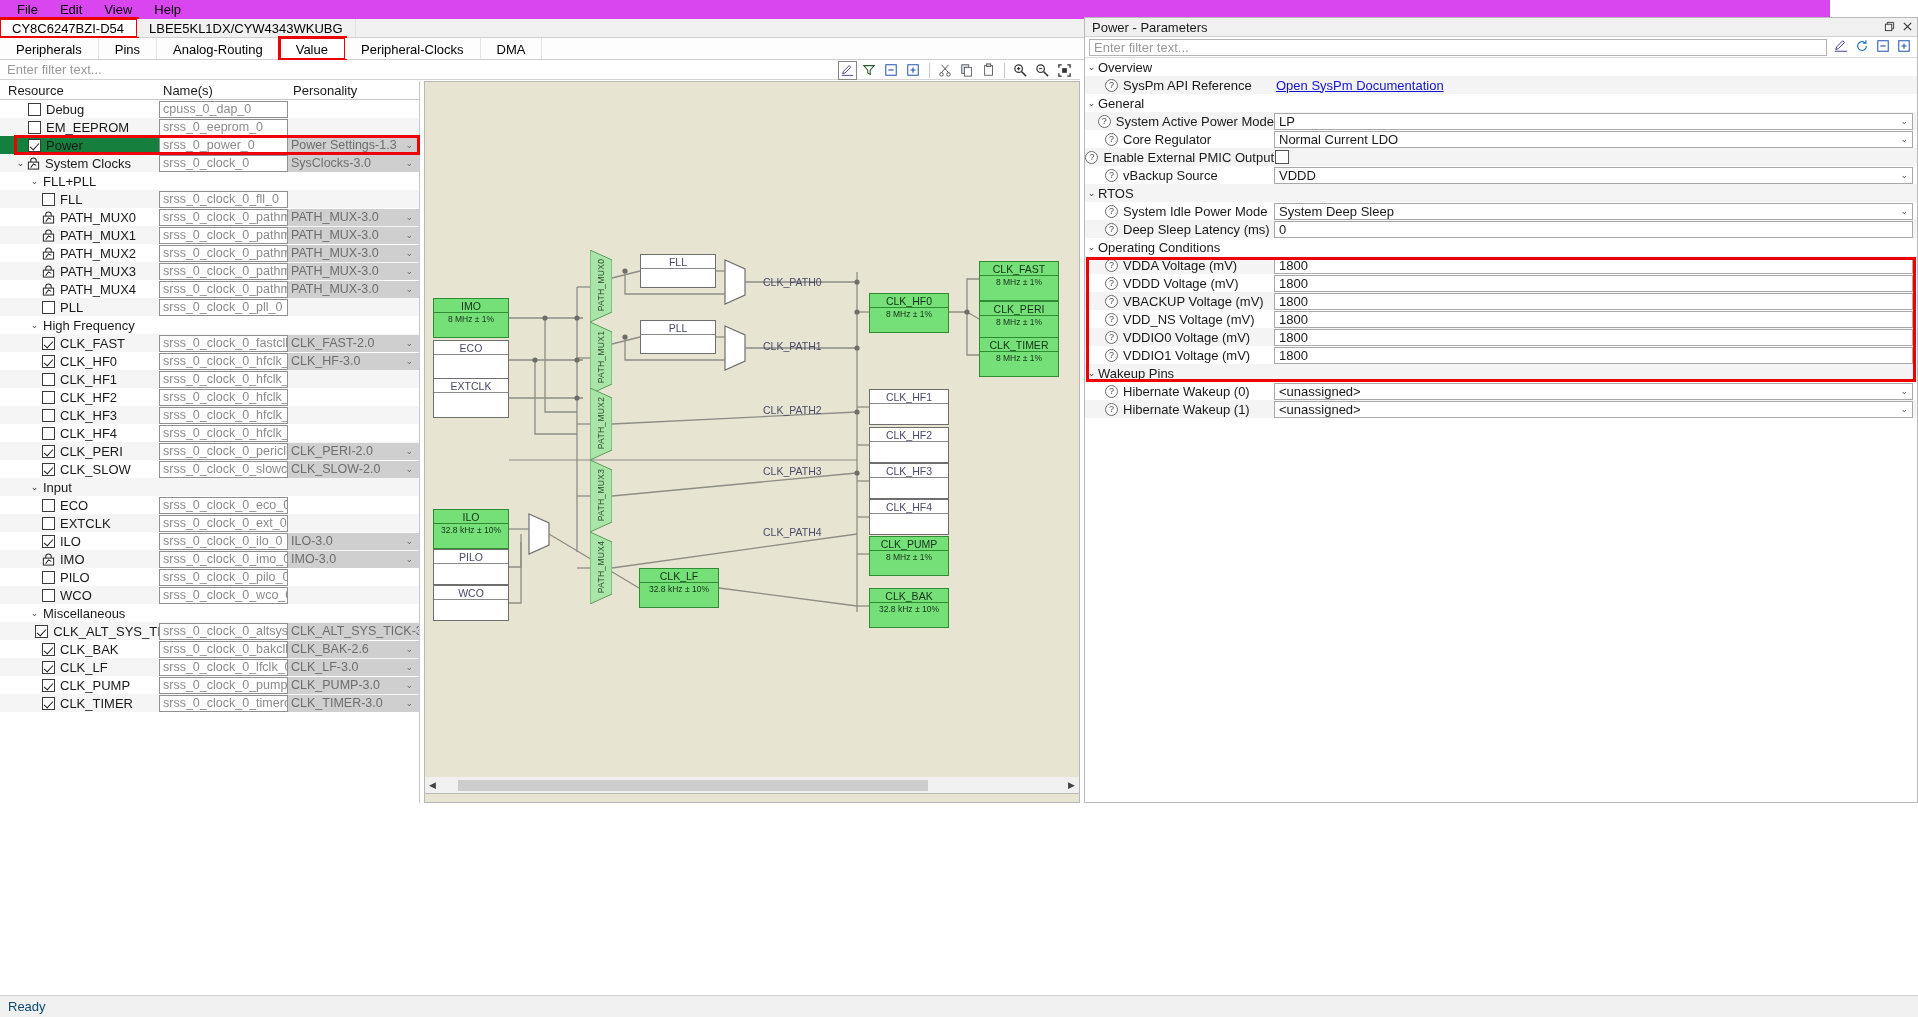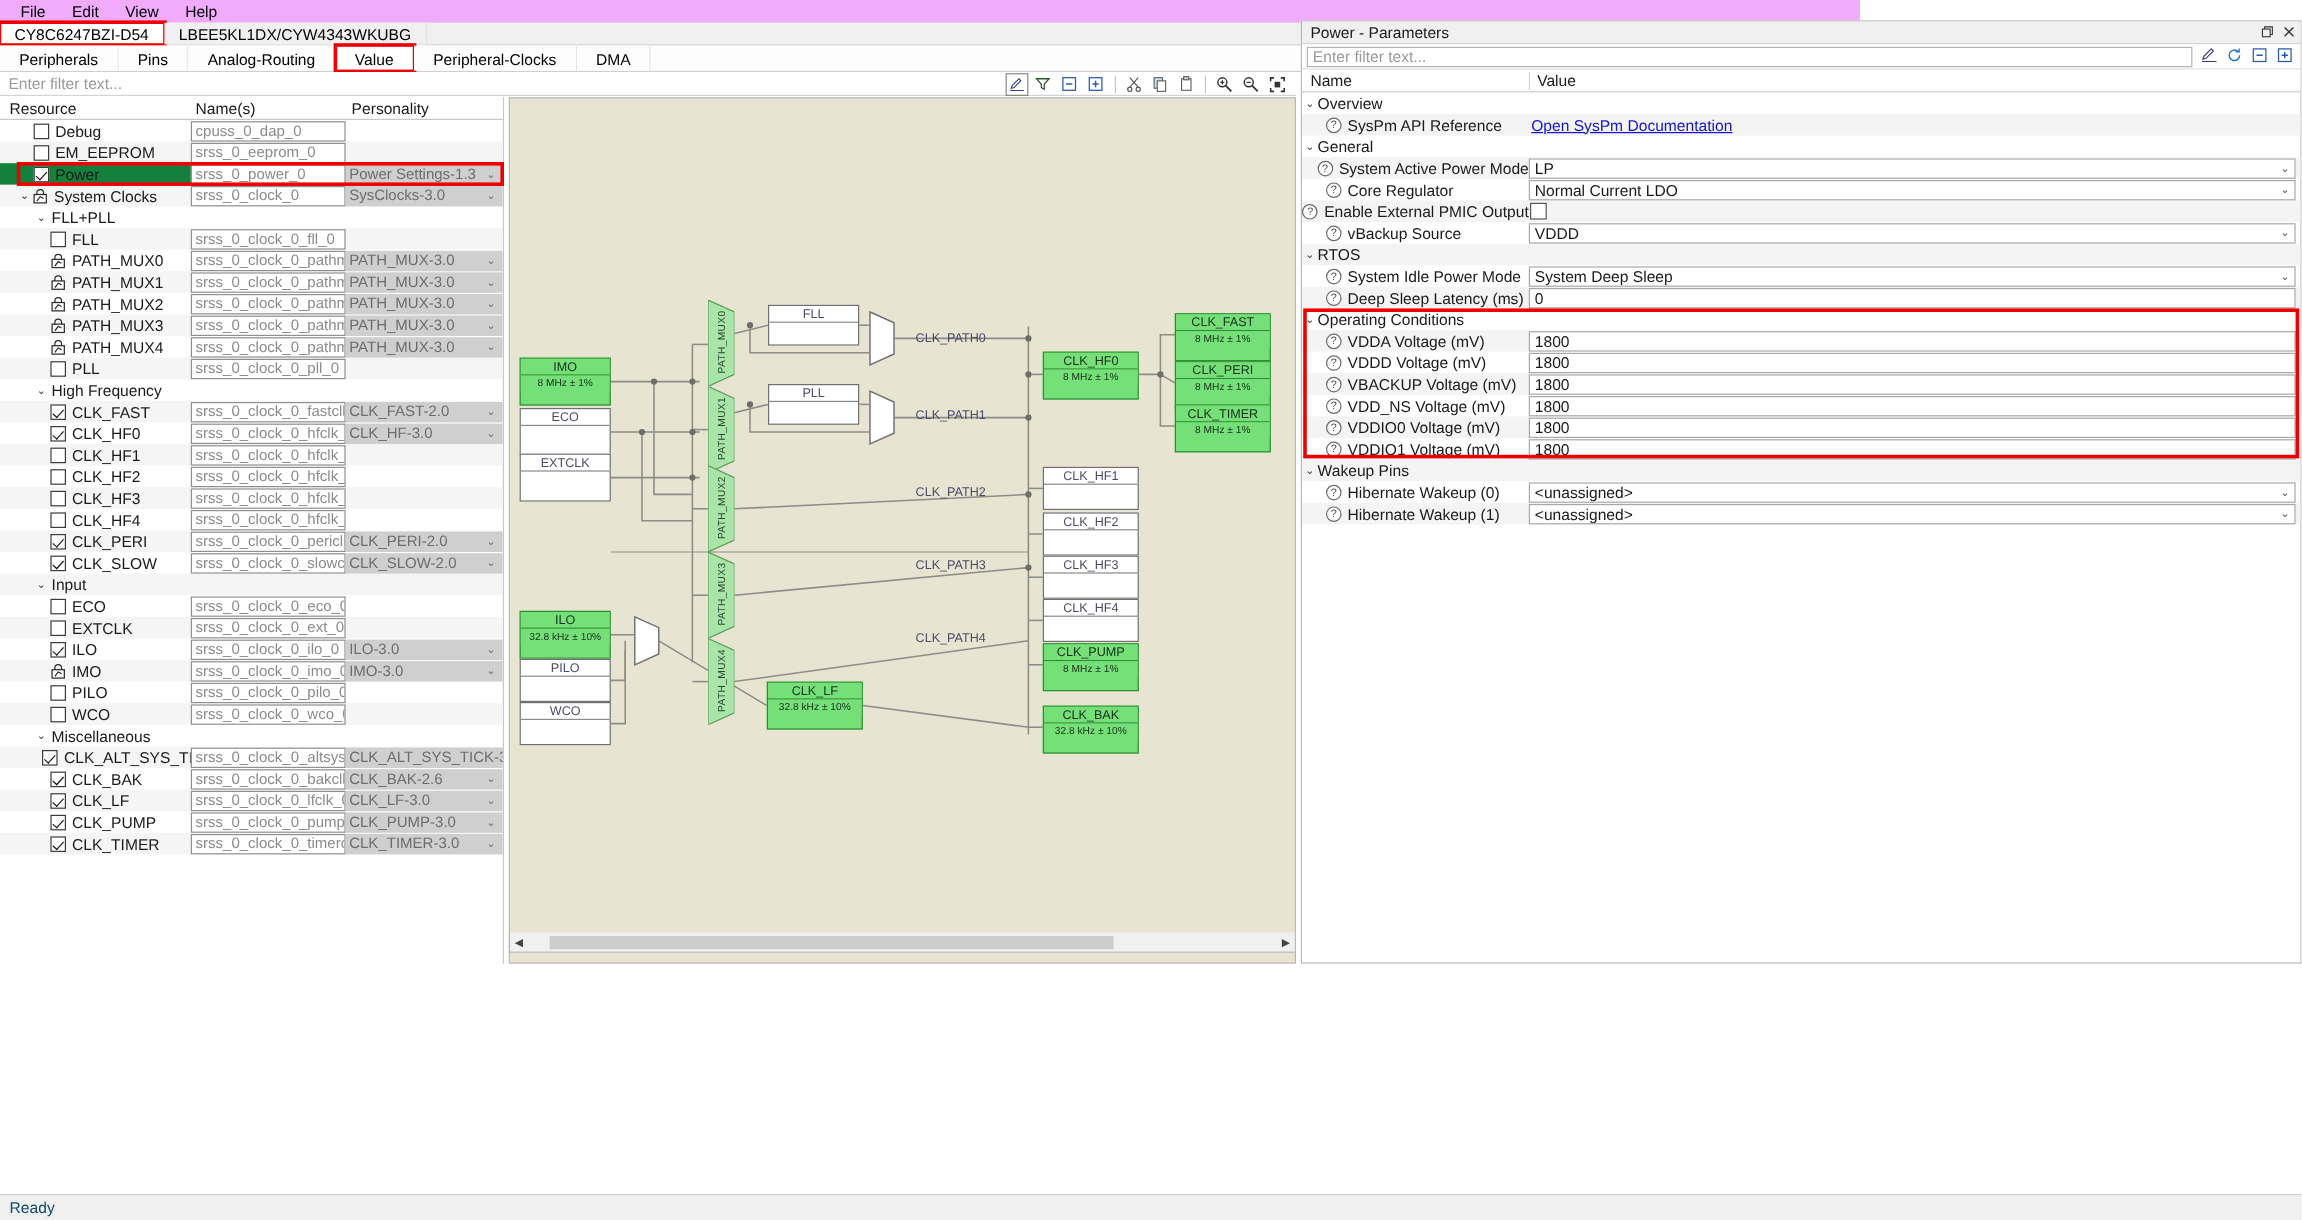--- a/index.html
+++ b/index.html
@@ -9,22 +9,22 @@
     background: #ffffff;
     font-family: "Liberation Sans", sans-serif;
     font-size: 13px;
     color: #1a1a1a;
     overflow: hidden;
   }
   #app { position: relative; width: 1918px; height: 1017px; }
 
   
   .menubar {
-    position: absolute; left: 0; top: 0; width: 1550px; height: 19px;
-    background: #f0abfc; display: flex; align-items: center;
+    position: absolute; left: 0; top: 0; width: 1830px; height: 19px;
+    background: #d946ef; display: flex; align-items: center;
     padding-left: 6px; gap: 0px;
   }
   .menubar .mi {
     padding: 1px 11px; font-size: 13px; color: #000; cursor: default;
   }
 
   
   .device-tabs {
     position: absolute; left: 0; top: 19px; width: 1320px; height: 19px;
     background: #f0f0f0; display: flex; align-items: stretch;
@@ -1131,24 +1131,20 @@
             <path d="M5 8h6" stroke="#2a5bb0" stroke-width="1.4"></path>
           </svg>
       </span>
       <span>
         <svg width="14" height="14" viewBox="0 0 16 16">
             <rect x="2" y="2" width="12" height="12" fill="none" stroke="#2a5bb0" stroke-width="1.2"></rect>
             <path d="M5 8h6M8 5v6" stroke="#2a5bb0" stroke-width="1.4"></path>
           </svg>
       </span>
     </div>
-    <div class="rp-head">
-      <div class="n">Name</div>
-      <div class="v">Value</div>
-    </div>
     <div id="rpbody">
         <div class="rrow">
           <div class="rn">
             <span class="rp-chev" style="line-height: 6px;">⌄</span>
             <span>Overview</span>
           </div>
           <div class="rv"></div>
         </div>
         <div class="rrow alt">
           <div class="rn">

